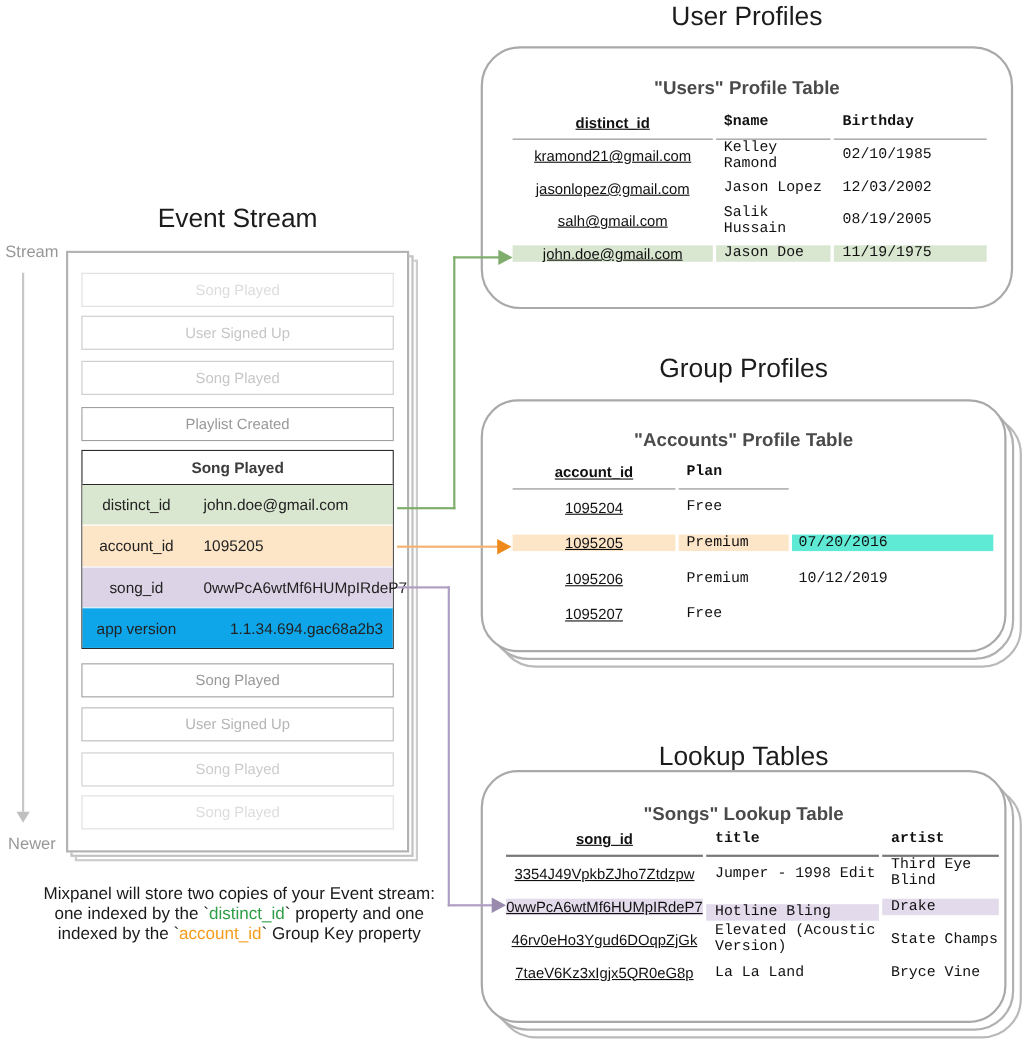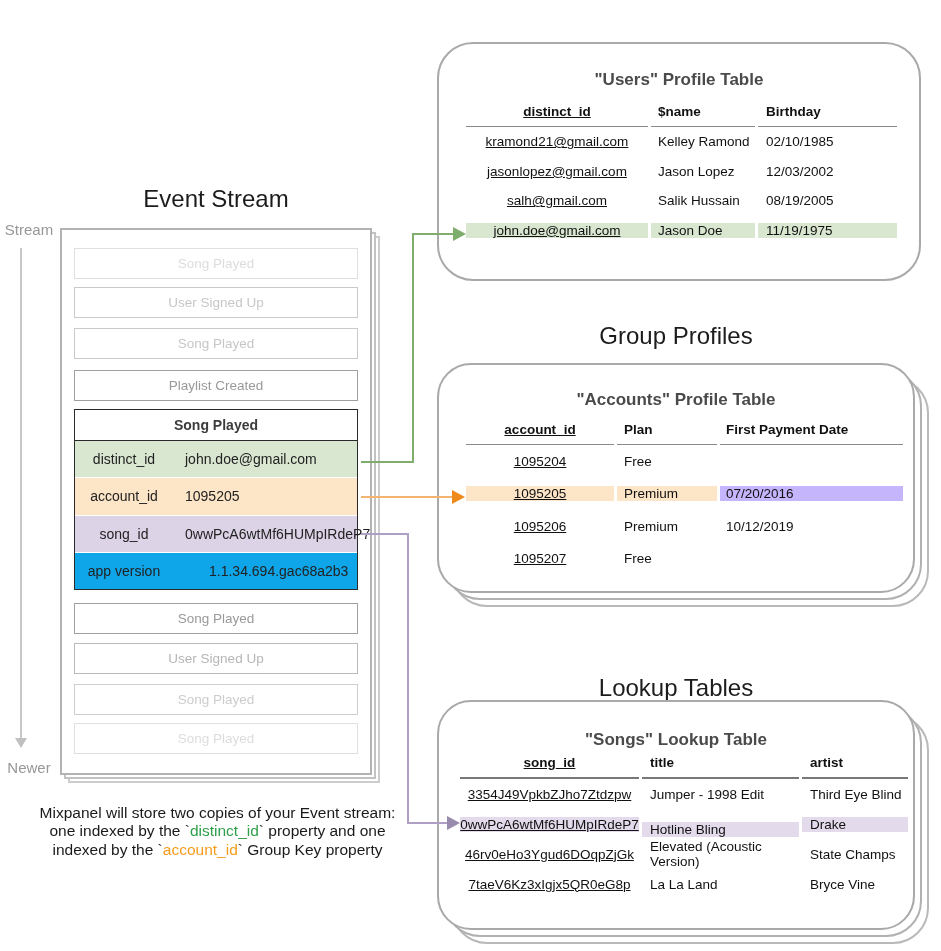--- a/index.html
+++ b/index.html
@@ -74,39 +74,40 @@
   #users-tbl{left:27px;top:60px;width:434px;}
   #accounts-tbl{left:27px;top:57px;width:437px;}
   #songs-tbl{left:21px;top:53px;width:448px;}
   .thead{display:flex;gap:3px;}
   .thead .cell{font-weight:700;color:#111;border-bottom:1px solid #8a8a8a;padding-bottom:7px;}
   #songs-tbl .thead .cell{border-bottom:2px solid #787878;}
   .trow{display:flex;gap:3px;align-items:center;}
   .cell{font-size:13.5px;color:#111;box-sizing:border-box;display:flex;align-items:center;}
   .c0{justify-content:center;text-decoration:underline;}
   .thead .c0{text-decoration:underline;}
-  .c1,.c2{justify-content:flex-start;}
+  .c1,.c2{justify-content:flex-start;font-family:Liberation Mono, monospace;}
   
   #users-tbl .c0{width:182px;} #users-tbl .c1{width:104px;padding-left:7px;} #users-tbl .c2{width:139px;padding-left:8px;}
   #users-tbl .trow{height:29.5px;}
   #accounts-tbl .c0{width:148px;} #accounts-tbl .c1{width:100px;padding-left:7px;} #accounts-tbl .c2{width:183px;padding-left:6px;}
   #accounts-tbl .trow{height:32.5px;}
   #songs-tbl .c0{width:179px;} #songs-tbl .c1{width:157px;padding-left:8px;} #songs-tbl .c2{width:106px;padding-left:8px;}
   #songs-tbl .trow{height:30px;}
 
   
   #caption{position:absolute;left:25px;top:804px;width:385px;text-align:center;
     font-size:15.5px;line-height:1.18;color:#1a1a1a;}
 </style>
 </head>
 <body>
 
 <div class="canvas">
 
   <div class="section-title" id="title-event">Event Stream</div>
+  <div class="section-title" id="title-users">User Profiles</div>
   <div class="section-title" id="title-groups">Group Profiles</div>
   <div class="section-title" id="title-lookup">Lookup Tables</div>
 
   <div class="tl-label" id="older-label">Stream</div>
   <div id="tl-line"></div>
   <div id="tl-arrowhead"></div>
   <div class="tl-label" id="newer-label">Newer</div>
 
   <div class="stream-stack">
     <div class="stream-card" id="stream-card">
@@ -187,32 +188,31 @@
     </div>
   </div>
 
   <div class="pstack" id="accounts-card" style="position:absolute;left:437px;top:363px;width:478px;height:230px;">
     <div class="pcard pcard-inner" style="left:0;top:0;width:478px;height:230px;">
       <div class="card-heading">"Accounts" Profile Table</div>
       <div class="tbl" id="accounts-tbl">
         <div class="thead">
             <div class="cell c0">account_id</div>
             <div class="cell c1">Plan</div>
-            <div class="cell c2">First Payment Date</div>
           </div>
         <div class="tbody">
             <div class="trow">
               <div class="cell c0">1095204</div>
               <div class="cell c1">Free</div>
               <div class="cell c2"></div>
             </div>
             <div class="trow">
               <div class="cell c0" style="background: rgb(253, 229, 199);">1095205</div>
               <div class="cell c1" style="background: rgb(253, 229, 199);">Premium</div>
-              <div class="cell c2" style="background: #c4b5fd;">07/20/2016</div>
+              <div class="cell c2" style="background: #5eead4;">07/20/2016</div>
             </div>
             <div class="trow">
               <div class="cell c0">1095206</div>
               <div class="cell c1">Premium</div>
               <div class="cell c2">10/12/2019</div>
             </div>
             <div class="trow">
               <div class="cell c0">1095207</div>
               <div class="cell c1">Free</div>
               <div class="cell c2"></div>

